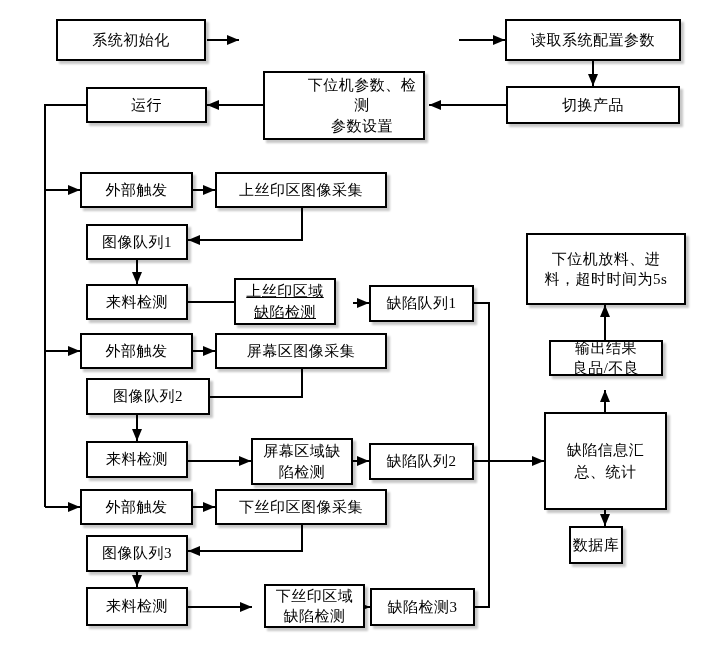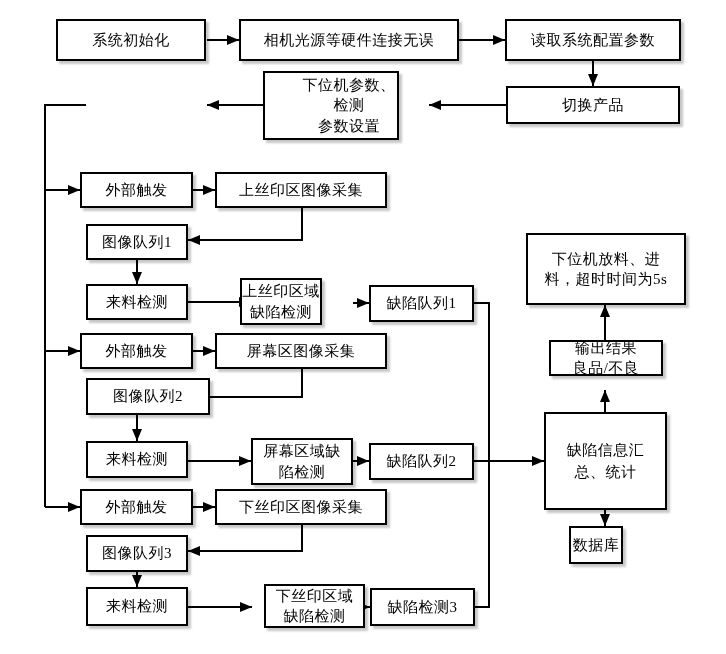--- a/index.html
+++ b/index.html
@@ -83,31 +83,31 @@
     <path d="M302,525 L302,551 L188,551" marker-end="url(#ah)"></path>
     <path d="M137,572 L137,587" marker-end="url(#ah)"></path>
     <path d="M188,607 L252,607" marker-end="url(#ah)"></path>
     <path d="M353,607 L370,607" marker-end="url(#ah)"></path>
     <path d="M605,412 L605,390" marker-end="url(#ah)"></path>
     <path d="M605,340 L605,305" marker-end="url(#ah)"></path>
     <path d="M605,510 L605,526" marker-end="url(#ah)"></path>
   </svg>
 
   <div class="node" style="left:56px;  top:19px;  width:150px; height:42px;">系统初始化</div>
-  <div class="node" style="left:239px; top:19px;  width:220px; height:42px;">相机光源等硬件连接无误</div>
   <div class="node" style="left:505px; top:19px;  width:176px; height:42px;">读取系统配置参数</div>
   <div class="node" style="left:506px; top:86px;  width:174px; height:38px;">切换产品</div>
-  <div class="node" style="left:263px; top:71px;  width:136px; height:69px;padding-left:36px;">下位机参数、检测
+  <div class="node" style="left:263px; top:71px;  width:162px; height:69px;padding-left:36px;">下位机参数、检测
 参数设置</div>
+  <div class="node" style="left:86px;  top:87px;  width:121px; height:36px;">运行</div>
 
   <div class="node" style="left:80px;  top:172px; width:113px; height:36px;">外部触发</div>
   <div class="node" style="left:215px; top:172px; width:172px; height:36px;">上丝印区图像采集</div>
   <div class="node" style="left:86px;  top:224px; width:102px; height:36px;">图像队列1</div>
   <div class="node" style="left:86px;  top:284px; width:102px; height:36px;">来料检测</div>
-  <div class="node" style="left:240px; top:278px; width:82px; height:47px;">上丝印区域
+  <div class="node" style="left:234px; top:278px; width:102px; height:47px;text-decoration:underline;">上丝印区域
 缺陷检测</div>
   <div class="node" style="left:369px; top:285px; width:105px; height:37px;">缺陷队列1</div>
 
   <div class="node" style="left:80px;  top:333px; width:113px; height:36px;">外部触发</div>
   <div class="node" style="left:215px; top:333px; width:172px; height:36px;">屏幕区图像采集</div>
   <div class="node" style="left:86px;  top:378px; width:124px; height:37px;">图像队列2</div>
   <div class="node" style="left:86px;  top:441px; width:102px; height:37px;">来料检测</div>
   <div class="node" style="left:251px; top:438px; width:102px; height:47px;">屏幕区域缺
 陷检测</div>
   <div class="node" style="left:369px; top:443px; width:105px; height:37px;">缺陷队列2</div>

